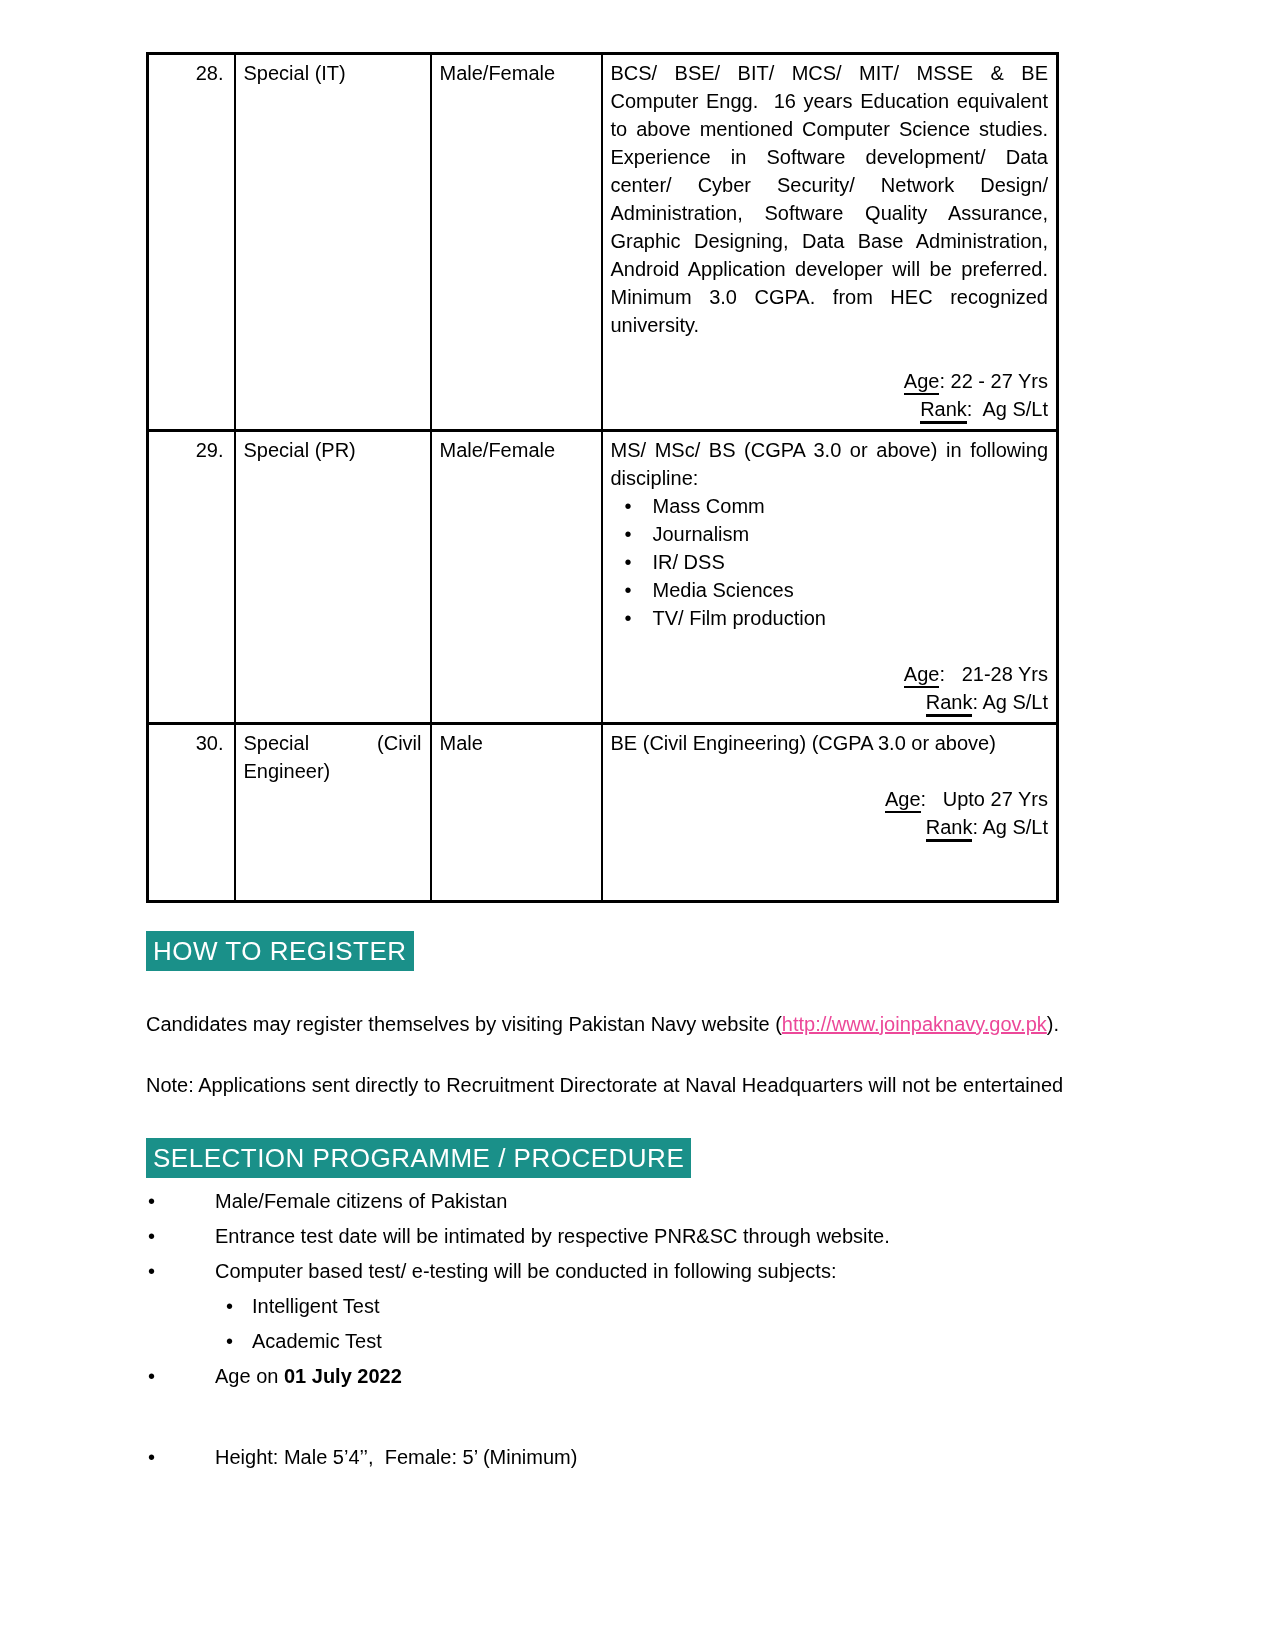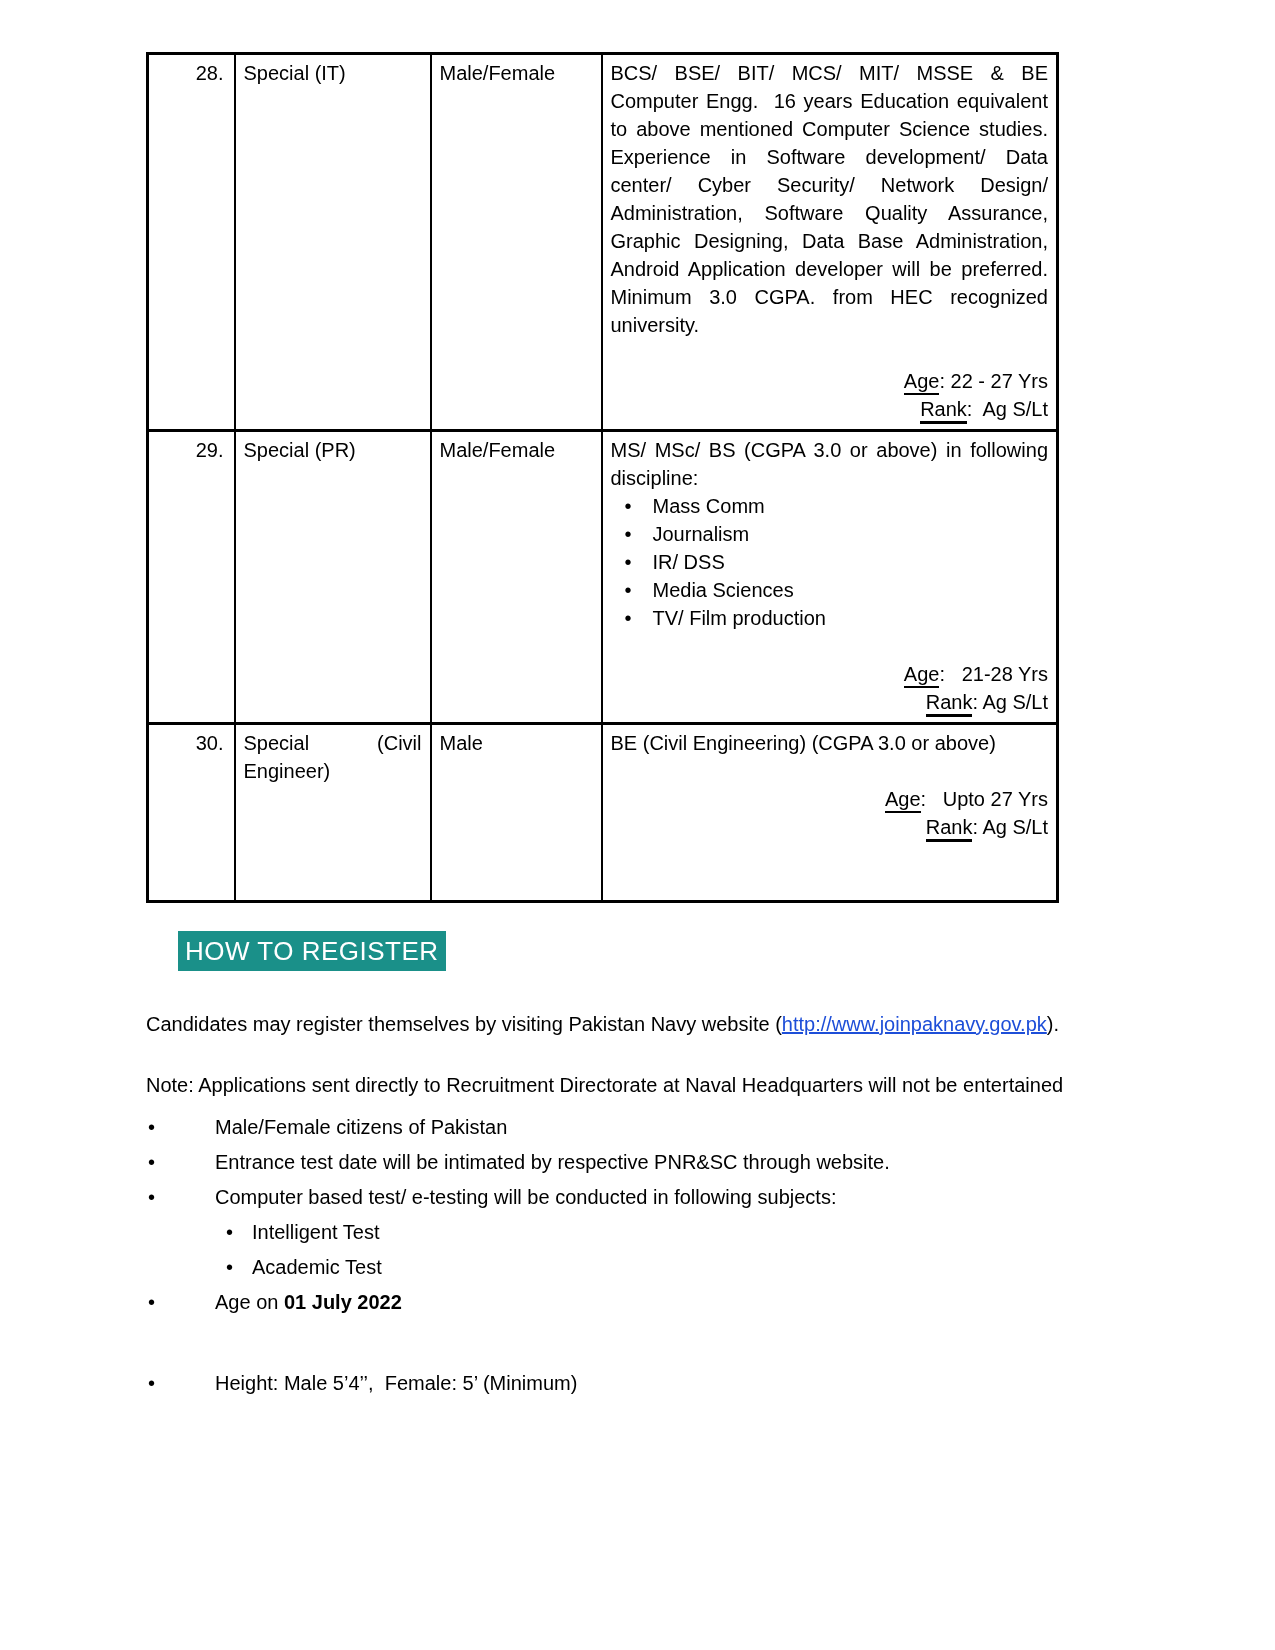--- a/index.html
+++ b/index.html
@@ -23,31 +23,31 @@
   ul.cellul { list-style:none; margin:0; padding:0; text-align:left; }
   ul.cellul li { position:relative; padding-left:42px; }
   ul.cellul li::before { content:"\2022"; position:absolute; left:14px; }
 
   .meta { margin-top:28px; text-align:right; white-space:pre-wrap; }
   .meta-line { text-align:right; white-space:pre-wrap; }
   .lab      { border-bottom:2px solid #000; padding-bottom:1px; }
   .lab-rank { border-bottom:3px solid #000; padding-bottom:1px; }
 
   
-  .hwrap  { margin-top:28px;margin-left:32px; }
+  .hwrap  { margin-top:28px; }
   .hwrap2 { margin-top:34px; }
   .heading {
     display:inline-block; background:#1A9089; color:#fff;
     font-size:26px; line-height:40px; padding:0 7px; letter-spacing:0.5px;
   }
 
   
   .para { margin:35px 0 0 0; line-height:37px; text-align:justify; }
   #note-para { margin-top:24px; }
-  a.link { color:#1d4ed8; text-decoration:underline; cursor:pointer; }
+  a.link { color:#ec4899; text-decoration:underline; cursor:pointer; }
   .nowrap { white-space:nowrap; }
 
   
   ul.sel { list-style:none; margin:6px 0 0 0; padding:0; line-height:35px; }
   ul.sel li { white-space:pre-wrap; }
   .l1 { position:relative; padding-left:69px; }
   .l1::before { content:"\2022"; position:absolute; left:2px; }
   .l2 { position:relative; padding-left:106px; }
   .l2::before { content:"\2022"; position:absolute; left:80px; }
   .gap { margin-top:46px; }
@@ -112,20 +112,23 @@
     <span class="heading">HOW TO REGISTER</span>
   </div>
 
   <p class="para" id="register-para">
     <span>Candidates may register themselves by visiting Pakistan Navy website</span>
     <span class="nowrap"><span>(</span><a class="link">http://www.joinpaknavy.gov.pk</a><span>).</span></span>
   </p>
 
   <p class="para" id="note-para">Note: Applications sent directly to Recruitment Directorate at Naval Headquarters will not be entertained</p>
 
+  <div class="hwrap2">
+    <span class="heading">SELECTION PROGRAMME / PROCEDURE</span>
+  </div>
 
   <ul class="sel">
     <li class="l1">Male/Female citizens of Pakistan</li>
     <li class="l1">Entrance test date will be intimated by respective PNR&amp;SC through website.</li>
     <li class="l1">Computer based test/ e-testing will be conducted in following subjects:</li>
     <li class="l2">Intelligent Test</li>
     <li class="l2">Academic Test</li>
     <li class="l1"><span>Age on </span><b>01 July 2022</b></li>
     <li class="l1 gap">Height: Male 5’4’’,  Female: 5’ (Minimum)</li>
   </ul>

